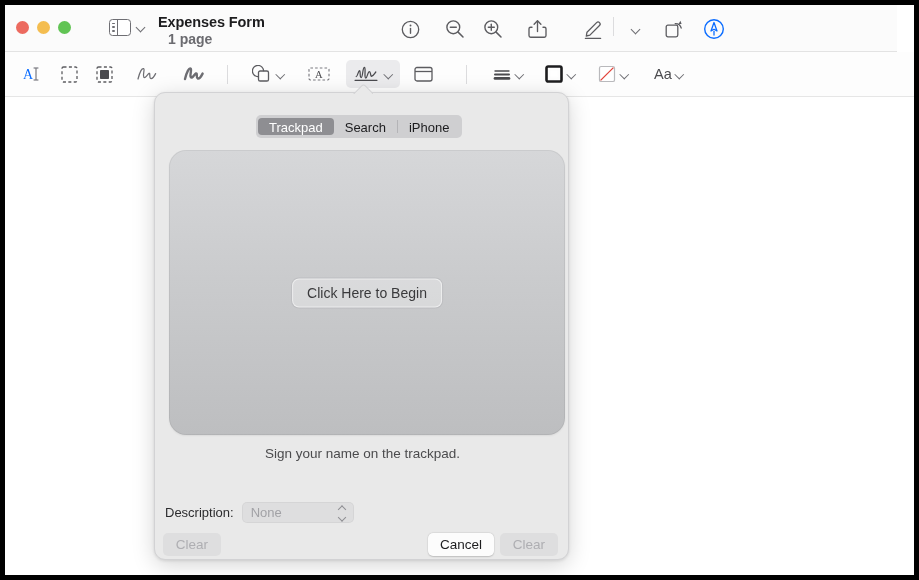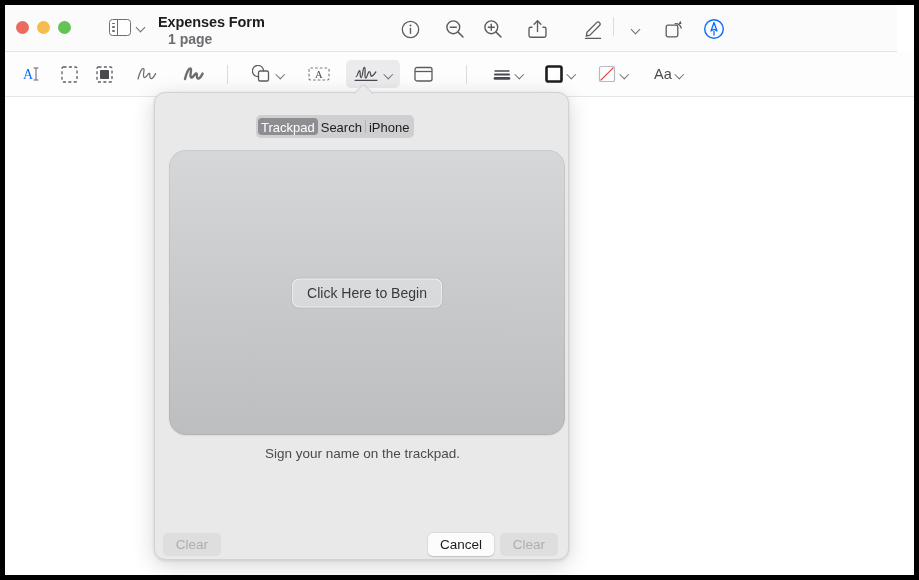--- a/index.html
+++ b/index.html
@@ -130,21 +130,21 @@
   }
 
   #segmented {
     position: absolute; left: 101px; top: 22px;
     height: 23px;
     background: #cfcfd1; border-radius: 5px;
     display: flex; align-items: center; padding: 2px;
   }
   .seg {
     font-size: 13px; color: #1d1d1f;
-    padding: 0 3px; height: 17px; line-height: 19px;
+    padding: 0 11px; height: 17px; line-height: 19px;
     border-radius: 4px;
   }
   .seg.sel { background: #8e8e92; color: #ffffff; }
   .seg-div { width: 1px; height: 13px; background: #b4b4b7; }
 
   #trackpad {
     position: absolute; left: 14px; top: 57px;
     width: 396px; height: 285px;
     border-radius: 17px;
     background: linear-gradient(180deg, #d6d7d9 0%, #cacbcd 45%, #bdbec0 100%);
@@ -407,19 +407,29 @@
       <div class="seg-div"></div>
       <div class="seg">iPhone</div>
     </div>
 
     <div id="trackpad">
       <div id="begin-btn">Click Here to Begin</div>
     </div>
 
     <div id="hint">Sign your name on the trackpad.</div>
 
+    <div id="desc-row">
+      <span id="desc-label">Description:</span>
+      <div id="desc-popup">
+        <span id="desc-value">None</span>
+        <span class="updown">
+          <i class="up"></i>
+            <i class="down"></i>
+        </span>
+      </div>
+    </div>
 
     <div class="pb disabled" id="btn-clear">Clear</div>
     <div class="pb normal" id="btn-cancel">Cancel</div>
     <div class="pb disabled" id="btn-done">Clear</div>
   </div>
 
 </div>
 
 </body></html>

